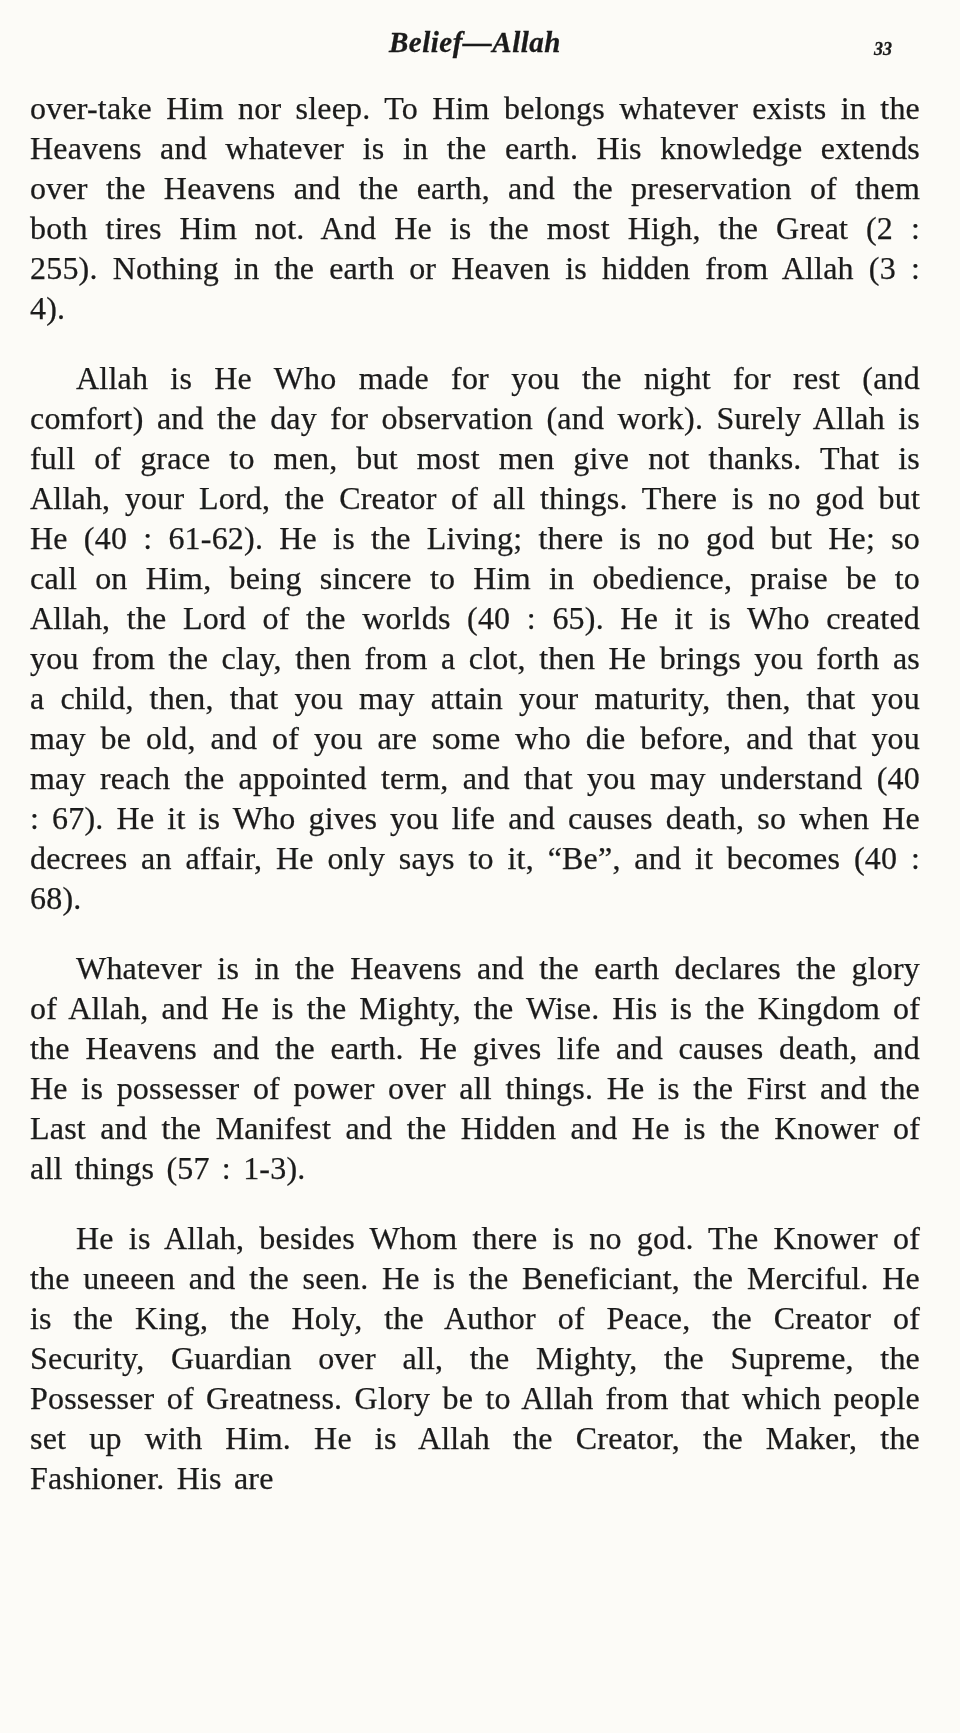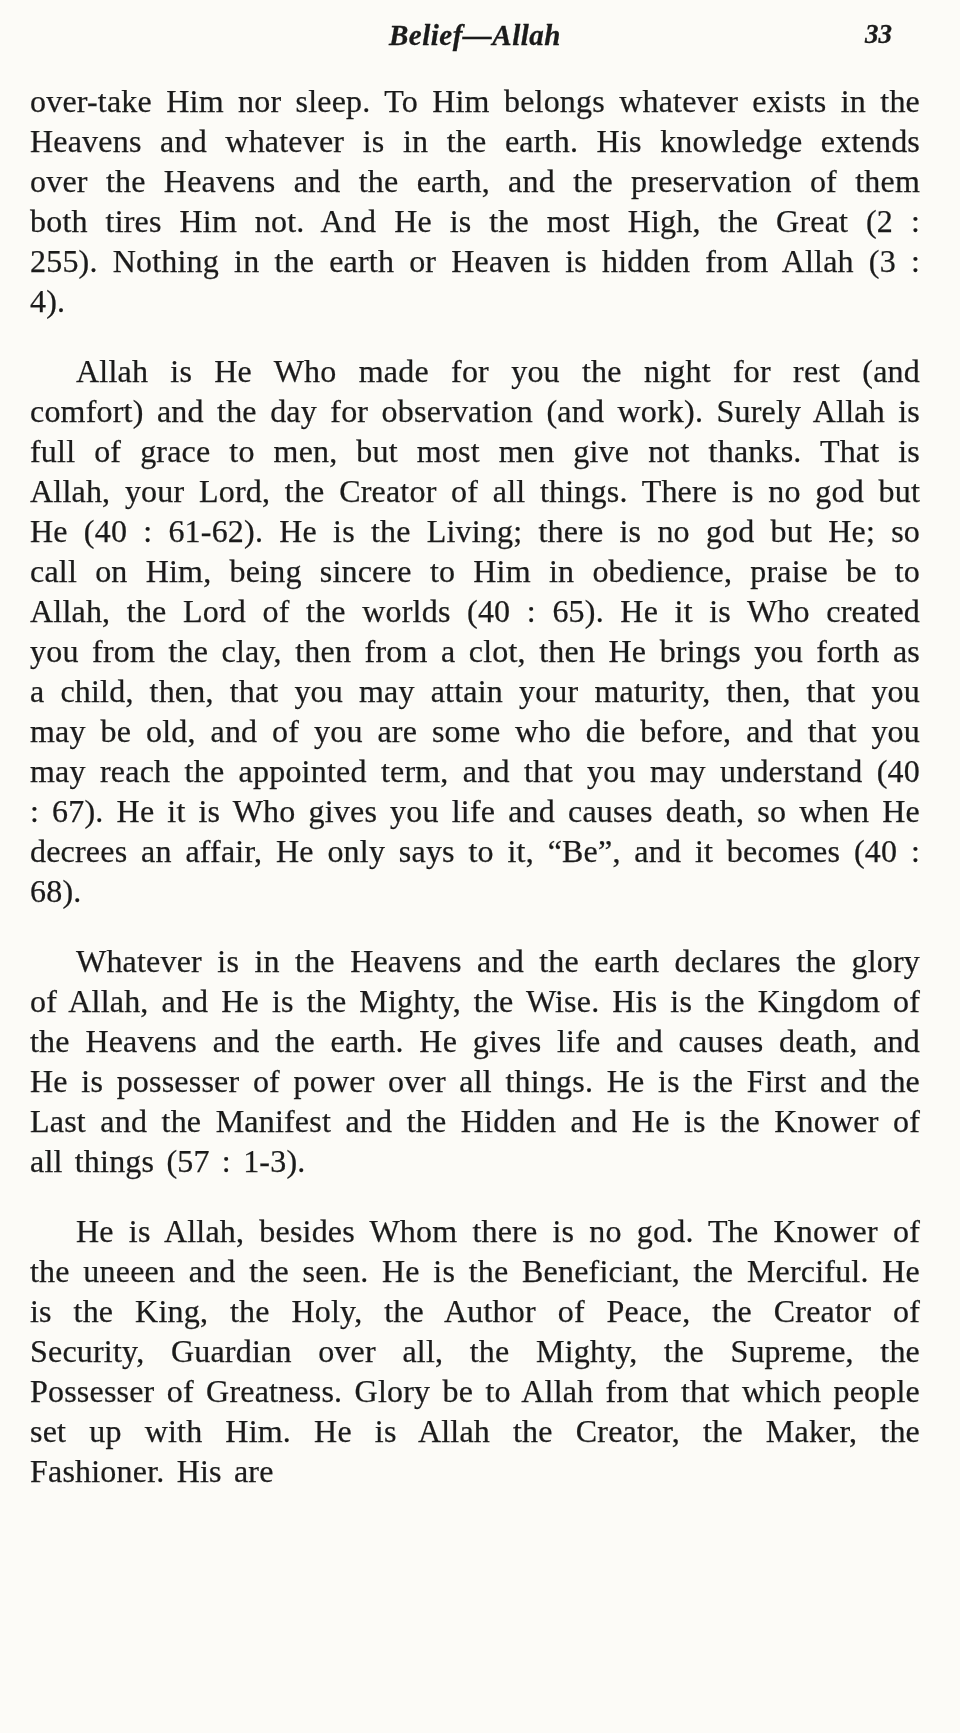--- a/index.html
+++ b/index.html
@@ -11,44 +11,44 @@
     height: 1733px;
     background: #fcfbf7;
     color: #1b1b1b;
     font-family: "Liberation Serif", "DejaVu Serif", serif;
     overflow: hidden;
   }
   .page {
     box-sizing: border-box;
     width: 960px;
     height: 1283px;
-    padding: 19px 40px 20px 30px;
+    padding: 26px 40px 20px 30px;
     background: #fcfbf7;
   }
   .page-header {
     position: relative;
     height: 44px;
     margin-bottom: 18px;
   }
   .running-title {
     display: block;
     text-align: center;
     font-style: italic;
     font-weight: bold;
     font-size: 29px;
     letter-spacing: 0.5px;
     -webkit-text-stroke: 0.3px #161616;
   }
   .page-number {
     position: absolute;
     right: 28px;
-    top: 0;
+    top: 13px;
     font-style: italic;
     font-weight: bold;
-    font-size: 27px;
+    font-size: 18px;
     -webkit-text-stroke: 0.3px #161616;
   }
   .page-body {
     margin-top: 14px;
   }
   .para {
     margin: 0 0 30px 0;
     font-size: 32px;
     line-height: 40px;
     text-align: justify;

